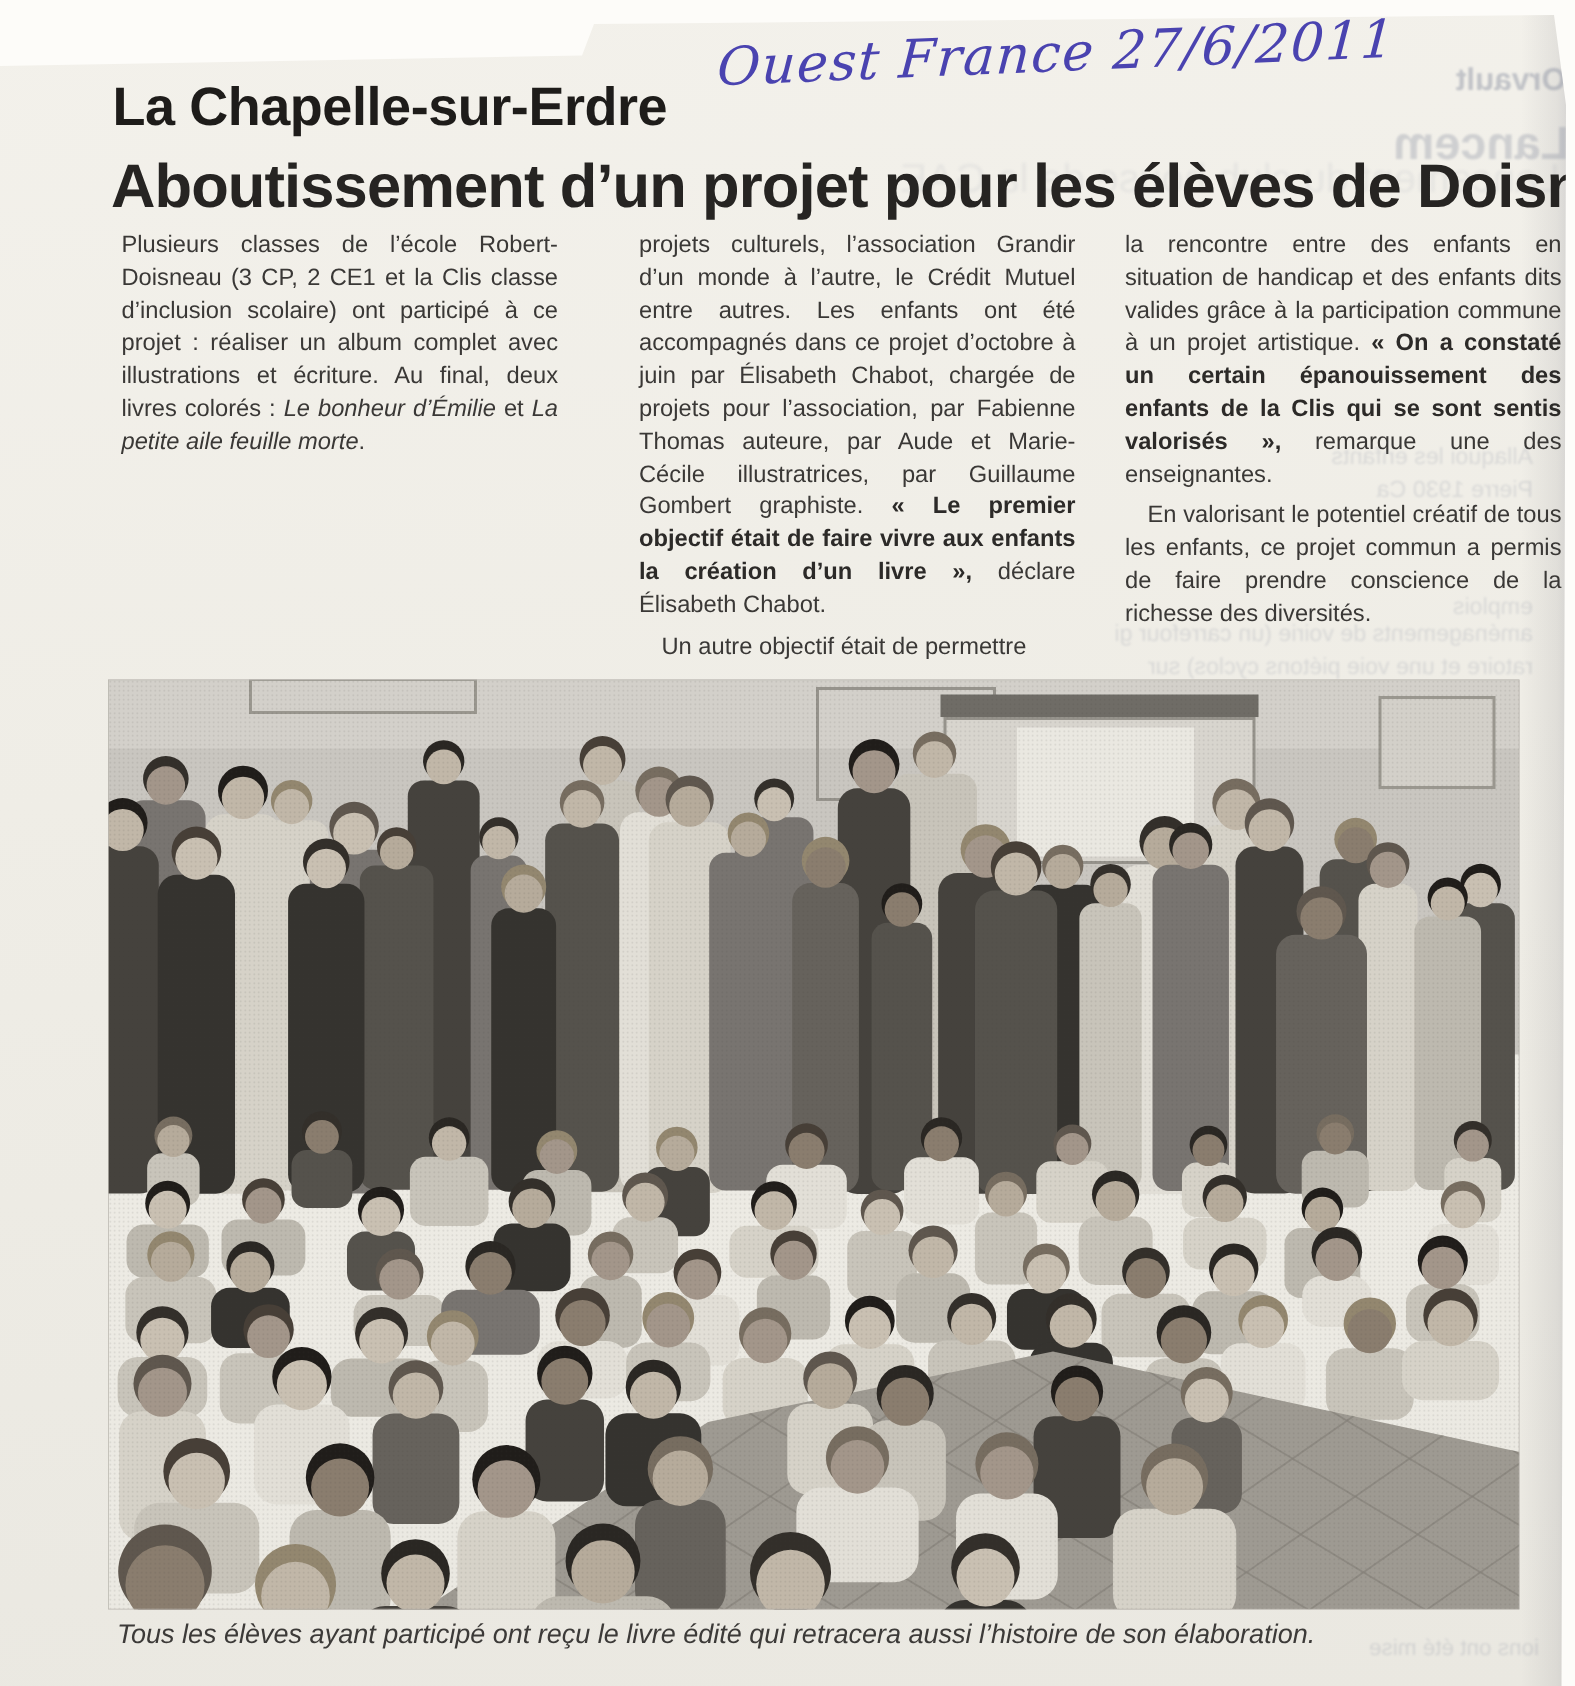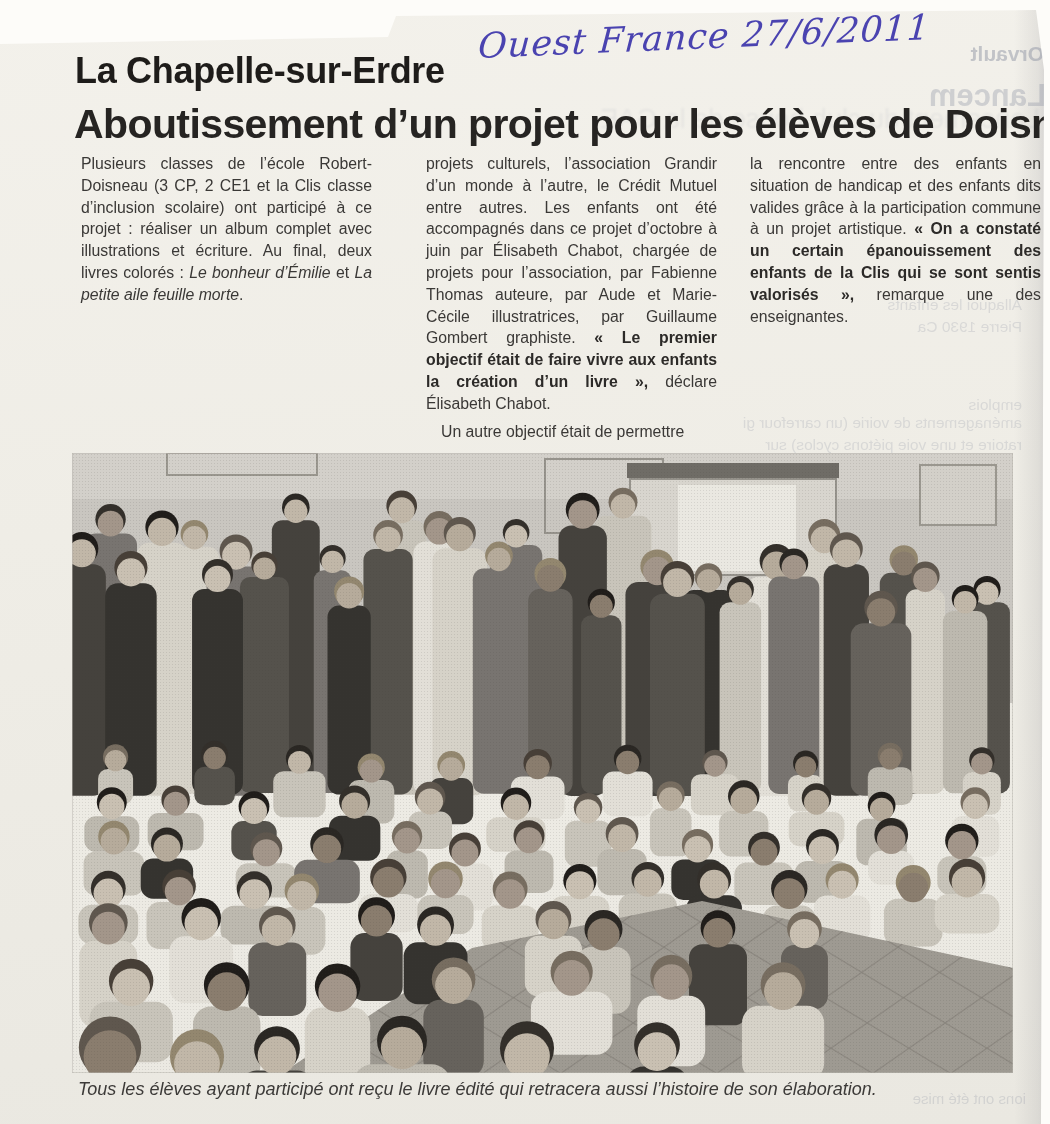--- a/index.html
+++ b/index.html
@@ -54,20 +54,21 @@
 
     <div class="col" id="c0">
         <p class="para"><span>Plusieurs classes de l’école Robert-Doisneau (3 CP, 2 CE1 et la Clis classe d’inclusion scolaire) ont participé à ce projet : réaliser un album complet avec illustrations et écriture. Au final, deux livres colorés : </span><span class="it">Le bonheur d’Émilie</span><span> et </span><span class="it">La petite aile feuille morte</span><span>.</span></p>
       </div>
     <div class="col" id="c1">
         <p class="para"><span>projets culturels, l’association Grandir d’un monde à l’autre, le Crédit Mutuel entre autres. Les enfants ont été accompagnés dans ce projet d’octobre à juin par Élisabeth Chabot, chargée de projets pour l’association, par Fabienne Thomas auteure, par Aude et Marie-Cécile illustratrices, par Guillaume Gombert graphiste. </span><span class="bd">« Le premier objectif était de faire vivre aux enfants la création d’un livre »,</span><span> déclare Élisabeth Chabot.</span></p>
         <p class="para ind"><span>Un autre objectif était de permettre</span></p>
       </div>
     <div class="col" id="c2">
         <p class="para"><span>la rencontre entre des enfants en situation de handicap et des enfants dits valides grâce à la participation commune à un projet artistique. </span><span class="bd">« On a constaté un certain épanouissement des enfants de la Clis qui se sont sentis valorisés »,</span><span> remarque une des enseignantes.</span></p>
+        <p class="para ind"><span>En valorisant le potentiel créatif de tous les enfants, ce projet commun a permis de faire prendre conscience de la richesse des diversités.</span></p>
       </div>
 
     <div id="ghostlines">
         <div class="ghost g-line" style="top: 296px;">Allaquoi  les  enfants</div>
         <div class="ghost g-line" style="top: 318px;">Pierre  1930  Ca</div>
         <div class="ghost g-line" style="top: 396px;">emplois</div>
         <div class="ghost g-line" style="top: 414px;">aménagements de voirie (un carrefour gi</div>
         <div class="ghost g-line" style="top: 436px;">ratoire et une voie piétons cyclos) sur</div>
       </div>
 

